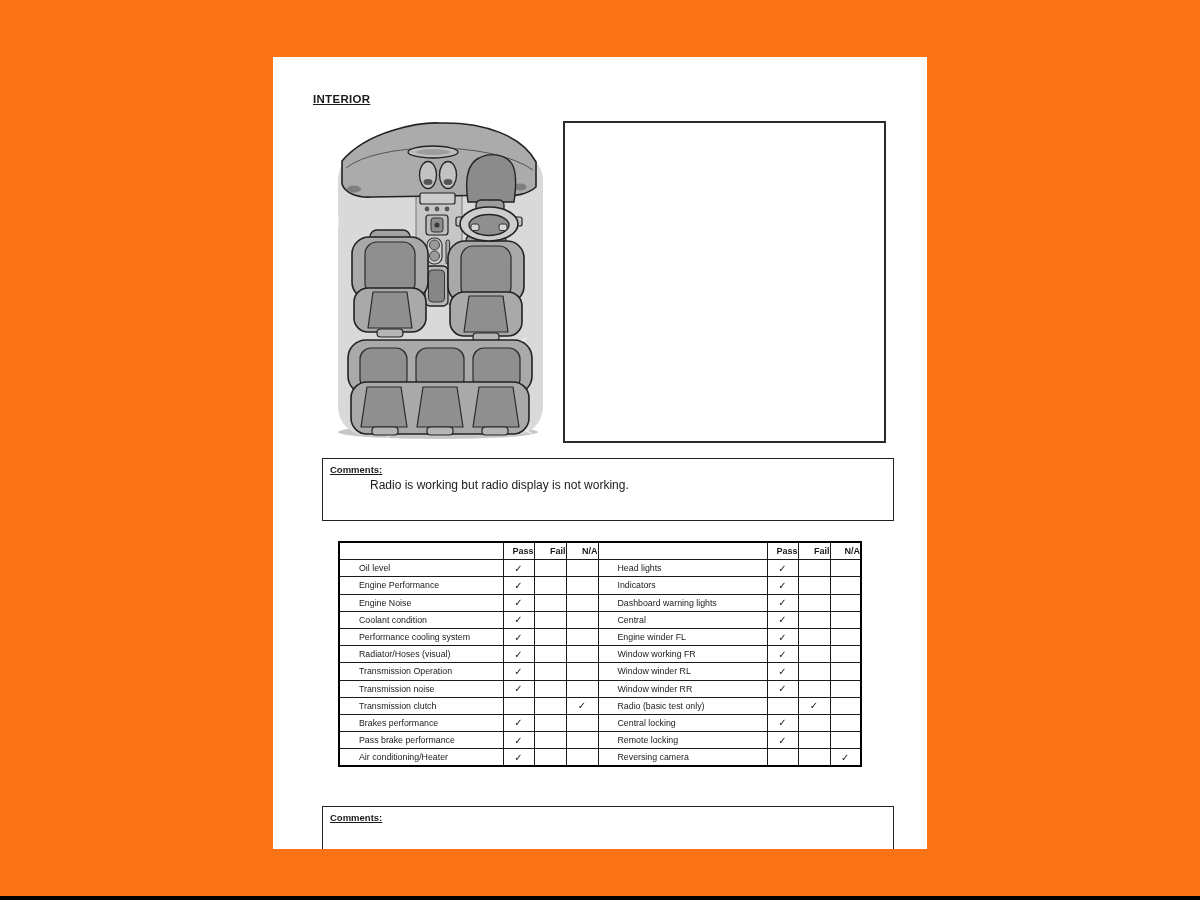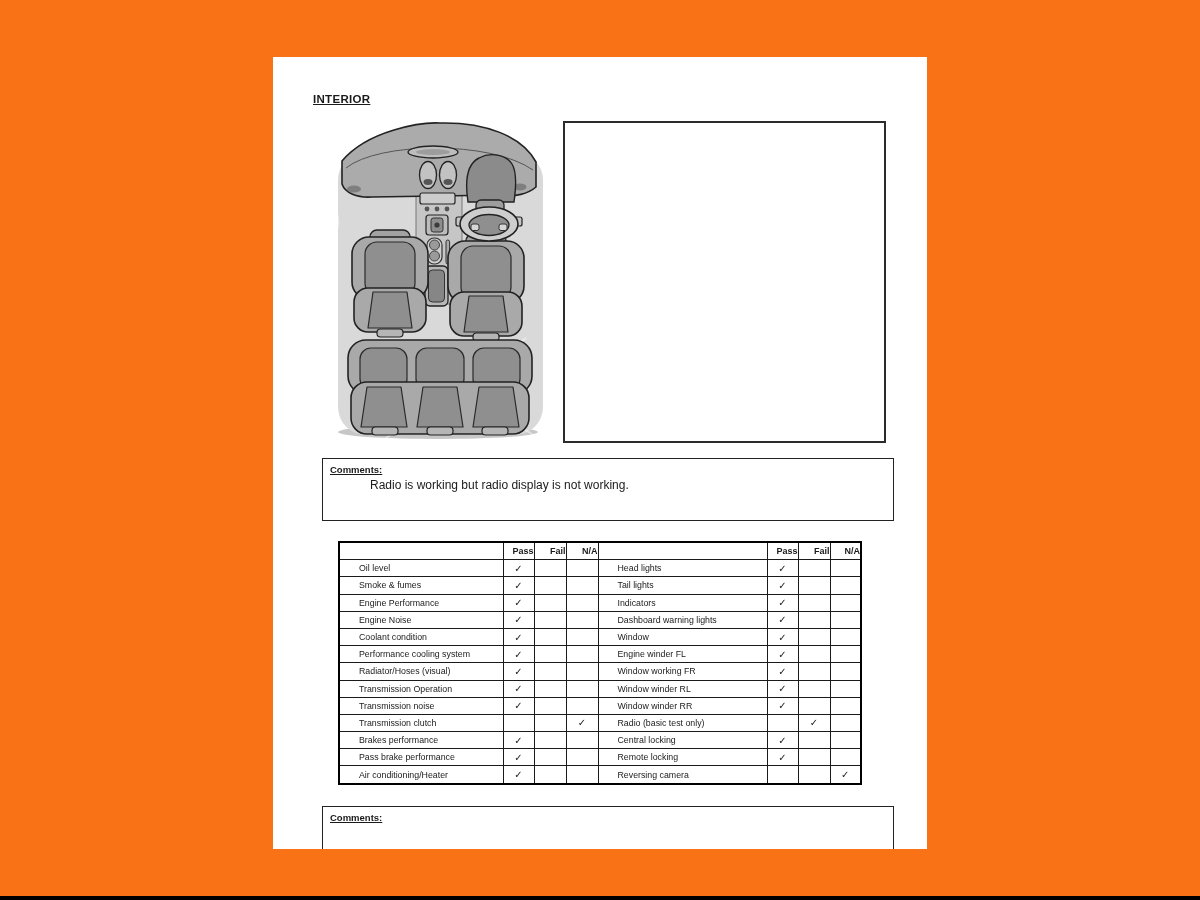--- a/index.html
+++ b/index.html
@@ -148,30 +148,20 @@
             <td class="item">Oil level</td>
             <td class="mark">✓</td>
             <td class="mark"></td>
             <td class="mark"></td>
             <td class="item">Head lights</td>
             <td class="mark">✓</td>
             <td class="mark"></td>
             <td class="mark"></td>
           </tr>
           <tr>
-            <td class="item">Smoke &amp; fumes</td>
-            <td class="mark">✓</td>
-            <td class="mark"></td>
-            <td class="mark"></td>
-            <td class="item">Tail lights</td>
-            <td class="mark">✓</td>
-            <td class="mark"></td>
-            <td class="mark"></td>
-          </tr>
-          <tr>
             <td class="item">Engine Performance</td>
             <td class="mark">✓</td>
             <td class="mark"></td>
             <td class="mark"></td>
             <td class="item">Indicators</td>
             <td class="mark">✓</td>
             <td class="mark"></td>
             <td class="mark"></td>
           </tr>
           <tr>
@@ -182,21 +172,21 @@
             <td class="item">Dashboard warning lights</td>
             <td class="mark">✓</td>
             <td class="mark"></td>
             <td class="mark"></td>
           </tr>
           <tr>
             <td class="item">Coolant condition</td>
             <td class="mark">✓</td>
             <td class="mark"></td>
             <td class="mark"></td>
-            <td class="item">Window</td>
+            <td class="item">Central</td>
             <td class="mark">✓</td>
             <td class="mark"></td>
             <td class="mark"></td>
           </tr>
           <tr>
             <td class="item">Performance cooling system</td>
             <td class="mark">✓</td>
             <td class="mark"></td>
             <td class="mark"></td>
             <td class="item">Engine winder FL</td>

